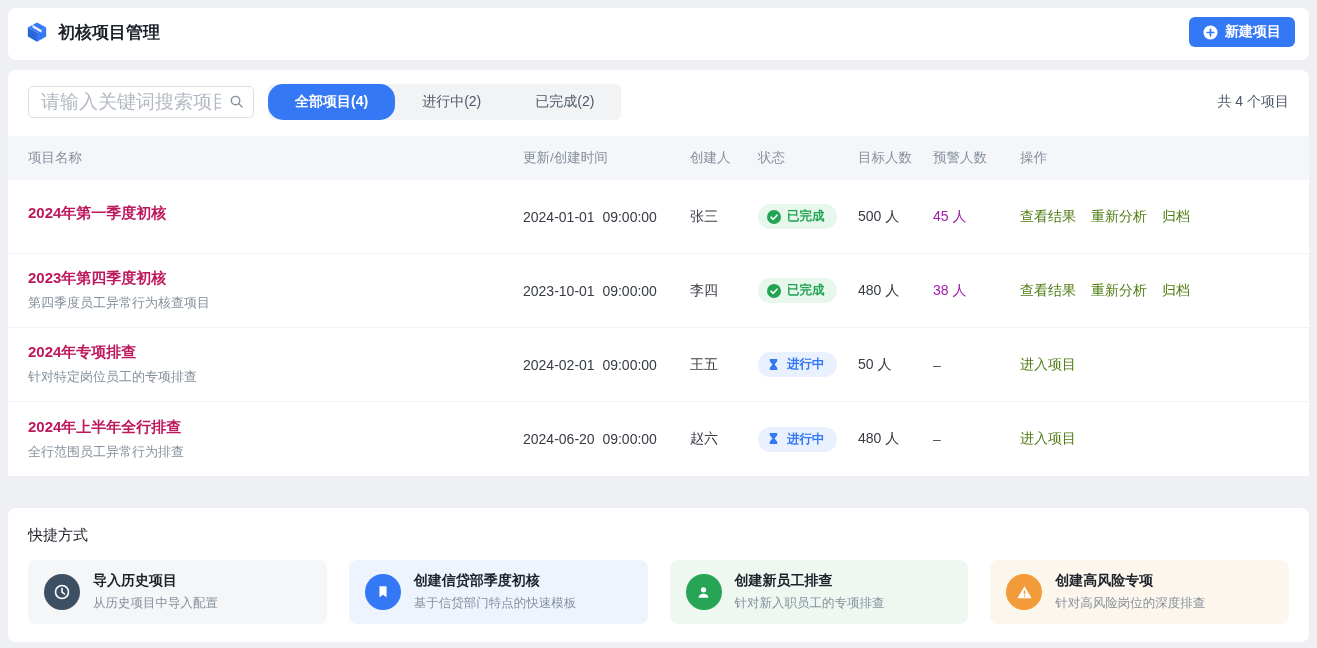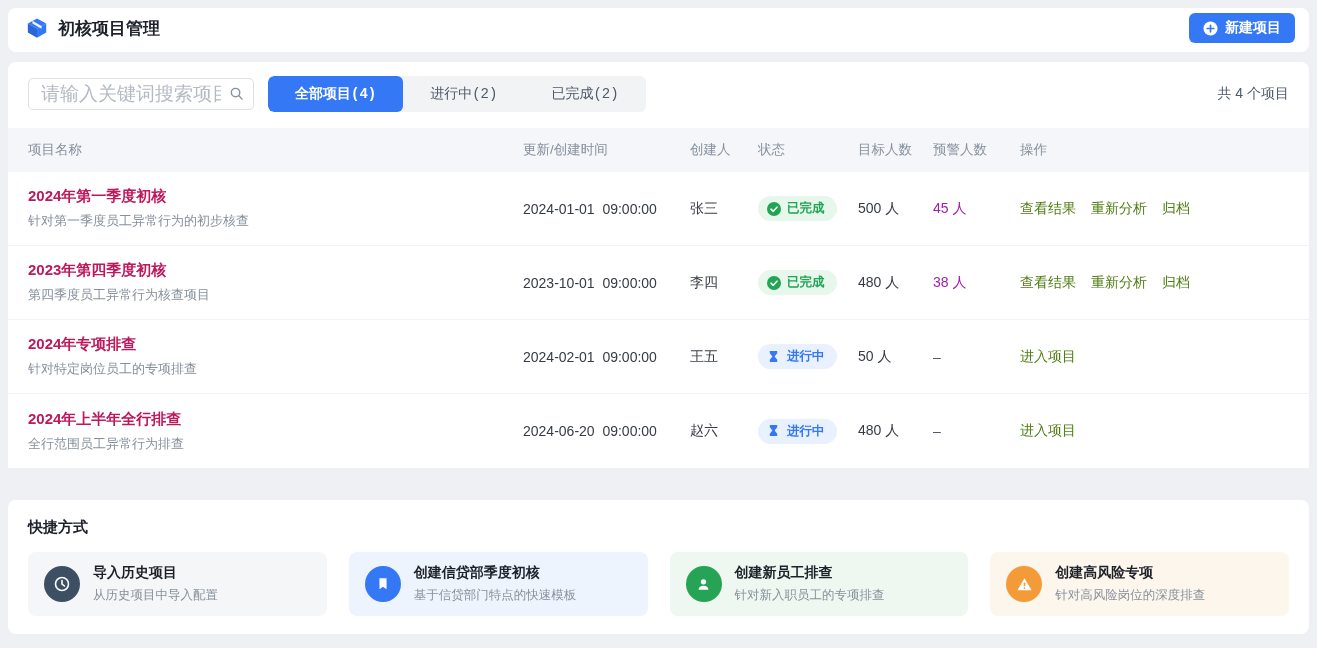--- a/index.html
+++ b/index.html
@@ -7,21 +7,21 @@
   body {
     background:#eef0f4;
     font-family:"Liberation Sans","DejaVu Sans",sans-serif;
     padding:8px;
     color:#1d2129;
   }
   .card { background:#fff; border-radius:8px; }
 
   
   .header-card {
-    height:44px; display:flex; align-items:center; justify-content:space-between;
+    height:52px; display:flex; align-items:center; justify-content:space-between;
     padding:0 14px 4px 18px; margin-bottom:10px;
   }
   .header-left { display:flex; align-items:center; gap:10px; }
   .logo { width:22px; height:22px; display:inline-flex; }
   .page-title { font-size:17px; font-weight:bold; color:#1d2129; }
   .btn-primary {
     display:inline-flex; align-items:center; gap:7px;
     background:#3478f6; color:#fff; border:none; border-radius:6px;
     height:30px; padding:0 14px; font-size:14px; font-weight:bold; cursor:pointer;
     font-family:inherit;
@@ -38,22 +38,22 @@
     font-family:inherit;
   }
   .search-input::placeholder { color:#b4bac4; }
   .search-ic { position:absolute; right:10px; top:8px; width:15px; height:15px; }
   .tabs {
     display:flex; background:#f2f3f5; border-radius:6px; margin-left:14px;
     padding:0; overflow:hidden;
   }
   .tab {
     height:36px; display:flex; align-items:center; padding:0 27px;
-    font-size:14px; color:#4e5969; cursor:pointer; border-radius:6px;
-    background:transparent; border:none; font-family:Liberation Mono, monospace;text-align:center;
+    font-size:14px; color:#4e5969; cursor:pointer; border-radius:15px;
+    background:transparent; border:none; font-family:Liberation Sans, sans-serif;text-align:center;
   }
   .tab.active { background:#3478f6; color:#fff; font-weight:bold; }
   .total { margin-left:auto; font-size:14px; color:#4e5969; }
 
   
   .thead, .trow {
     display:grid;
     grid-template-columns:495px 167px 68px 100px 75px 87px 1fr;
     align-items:center; padding:0 20px;
   }
@@ -72,21 +72,21 @@
     height:25px; padding:0 12px 0 9px; border-radius:999px; font-size:12.5px; font-weight:bold;
   }
   .badge .bic { width:14px; height:14px; display:inline-flex; }
   .badge.done { background:#e7f7ec; color:#22a455; }
   .badge.running { background:#e9f1fe; color:#3478f6; }
   .actions { display:flex; gap:15px; }
   .actions a { color:#4d7c0f; font-size:14px; text-decoration:none; cursor:pointer; white-space:nowrap; }
 
   
   .shortcut-card { margin-top:32px; padding:18px 20px 18px; }
-  .sc-title { font-size:15px; font-weight:bold; color:#1d2129; margin-bottom:15px; }
+  .sc-title { font-size:15px; font-weight:normal; color:#1d2129; margin-bottom:15px; }
   .sc-grid { display:grid; grid-template-columns:repeat(4,1fr); gap:22px; }
   .sc-item {
     border-radius:8px; height:64px; display:flex; align-items:center; gap:13px;
     padding:0 16px; cursor:pointer;
   }
   .sc-item.c1 { background:#f5f6f7; }
   .sc-item.c2 { background:#eef4fe; }
   .sc-item.c3 { background:#eef8f1; }
   .sc-item.c4 { background:#fdf6ec; }
   .sc-ic {
@@ -152,21 +152,20 @@
     <div class="th">创建人</div>
     <div class="th">状态</div>
     <div class="th">目标人数</div>
     <div class="th">预警人数</div>
     <div class="th">操作</div>
   </div>
 
   <div class="trow">
     <div class="cell">
       <div class="pname">2024年第一季度初核</div>
-      <div class="pdesc">针对第一季度员工异常行为的初步核查</div>
     </div>
     <div class="cell time">2024-01-01  09:00:00</div>
     <div class="cell">张三</div>
     <div class="cell">
       <span class="badge done">
         <span class="bic">
           <svg viewBox="0 0 14 14" width="14" height="14">
               <circle cx="7" cy="7" r="7" fill="#22a455"></circle>
               <path d="M4 7.2 6.2 9.3 10 5.2" stroke="#fff" stroke-width="1.6" fill="none" stroke-linecap="round" stroke-linejoin="round"></path>
             </svg>

